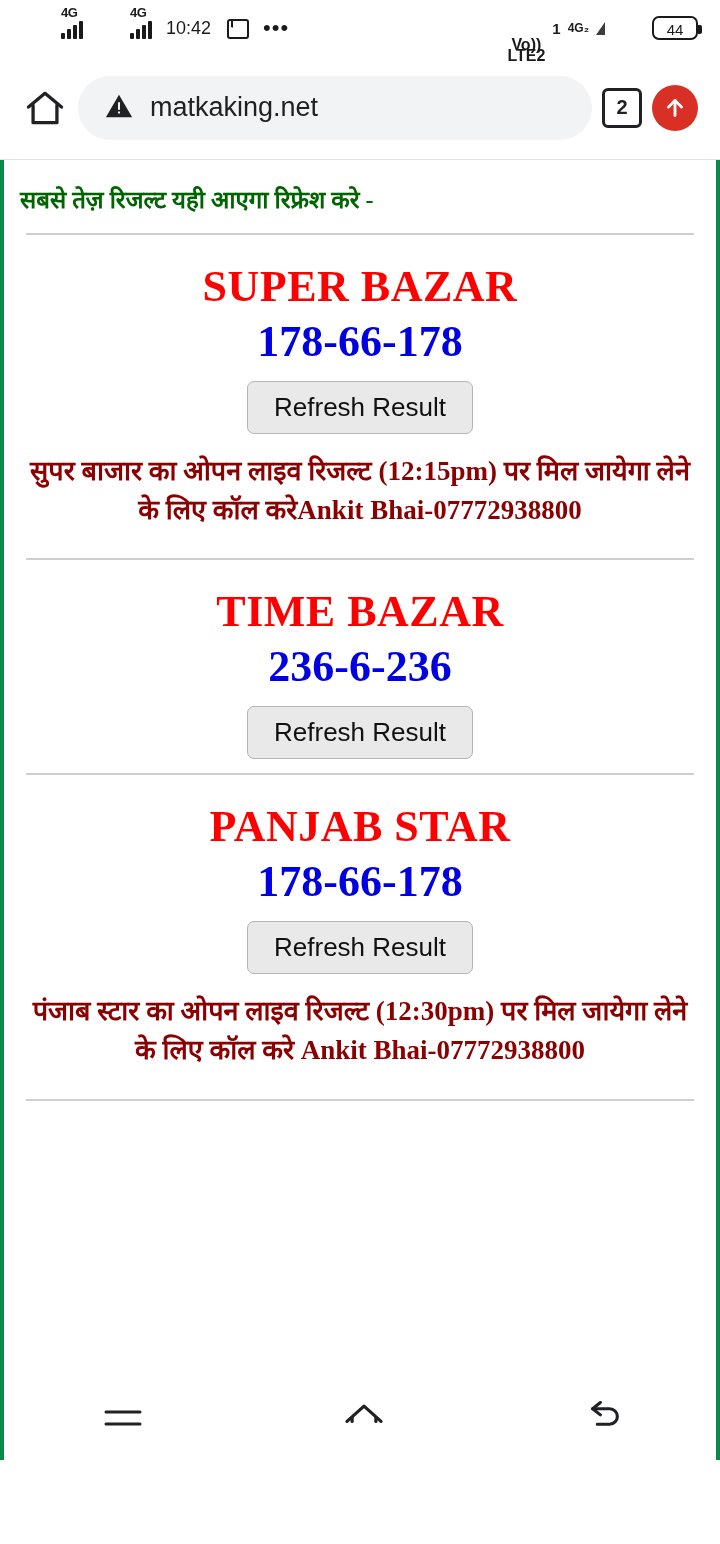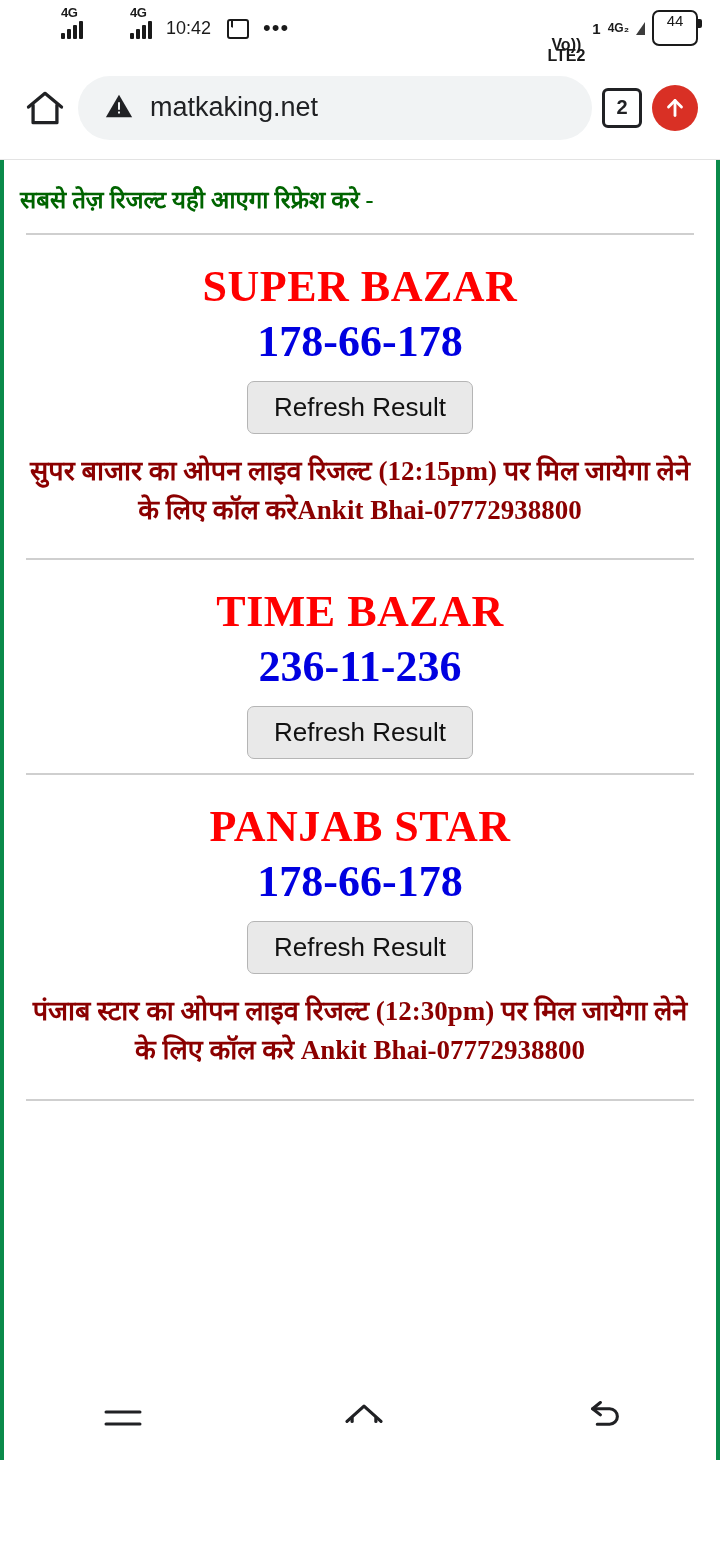--- a/index.html
+++ b/index.html
@@ -59,29 +59,30 @@
   .volte-stack { font-size: 16px; line-height: 11px; font-weight: bold; text-align: center; margin-top: 44px; }
   .tiny-one { font-size: 15px; font-weight: bold; }
   .lte-stack { font-size: 12px; line-height: 11px; font-weight: bold; text-align: center; }
   .signal-tri {
     width: 0; height: 0;
     border-left: 9px solid transparent;
     border-bottom: 13px solid #1a1a1a;
     opacity: 0.85;
   }
   .battery {
-    width: 46px; height: 36px;
+    width: 46px; height: 24px;
     border: 2px solid #1a1a1a;
     border-radius: 7px;
     position: relative;
     display: flex;
-    align-items: flex-start;
+    align-items: flex-end;
     justify-content: center;
     font-size: 15px;
     font-weight: 500;
+    margin-left: 40px;
   }
   .battery::after {
     content: "";
     position: absolute;
     right: -6px; top: 7px;
     width: 4px; height: 9px;
     background: #1a1a1a;
     border-radius: 0 2px 2px 0;
   }
 
@@ -269,21 +270,21 @@
   <div class="game-block">
     <div class="game-name">SUPER BAZAR</div>
     <div class="game-number">178-66-178</div>
     <button class="refresh-btn">Refresh Result</button>
     <div class="game-note">सुपर बाजार का ओपन लाइव रिजल्ट (12:15pm) पर मिल जायेगा लेने के लिए कॉल करेAnkit Bhai-07772938800</div>
   </div>
   <hr class="sep">
 
   <div class="game-block">
     <div class="game-name">TIME BAZAR</div>
-    <div class="game-number">236-11-236</div>
+    <div class="game-number">236-6-236</div>
     <button class="refresh-btn">Refresh Result</button>
   </div>
   <hr class="sep">
 
   <div class="game-block">
     <div class="game-name">PANJAB STAR</div>
     <div class="game-number">178-66-178</div>
     <button class="refresh-btn">Refresh Result</button>
     <div class="game-note">पंजाब स्टार का ओपन लाइव रिजल्ट (12:30pm) पर मिल जायेगा लेने के लिए कॉल करे Ankit Bhai-07772938800</div>
   </div>

